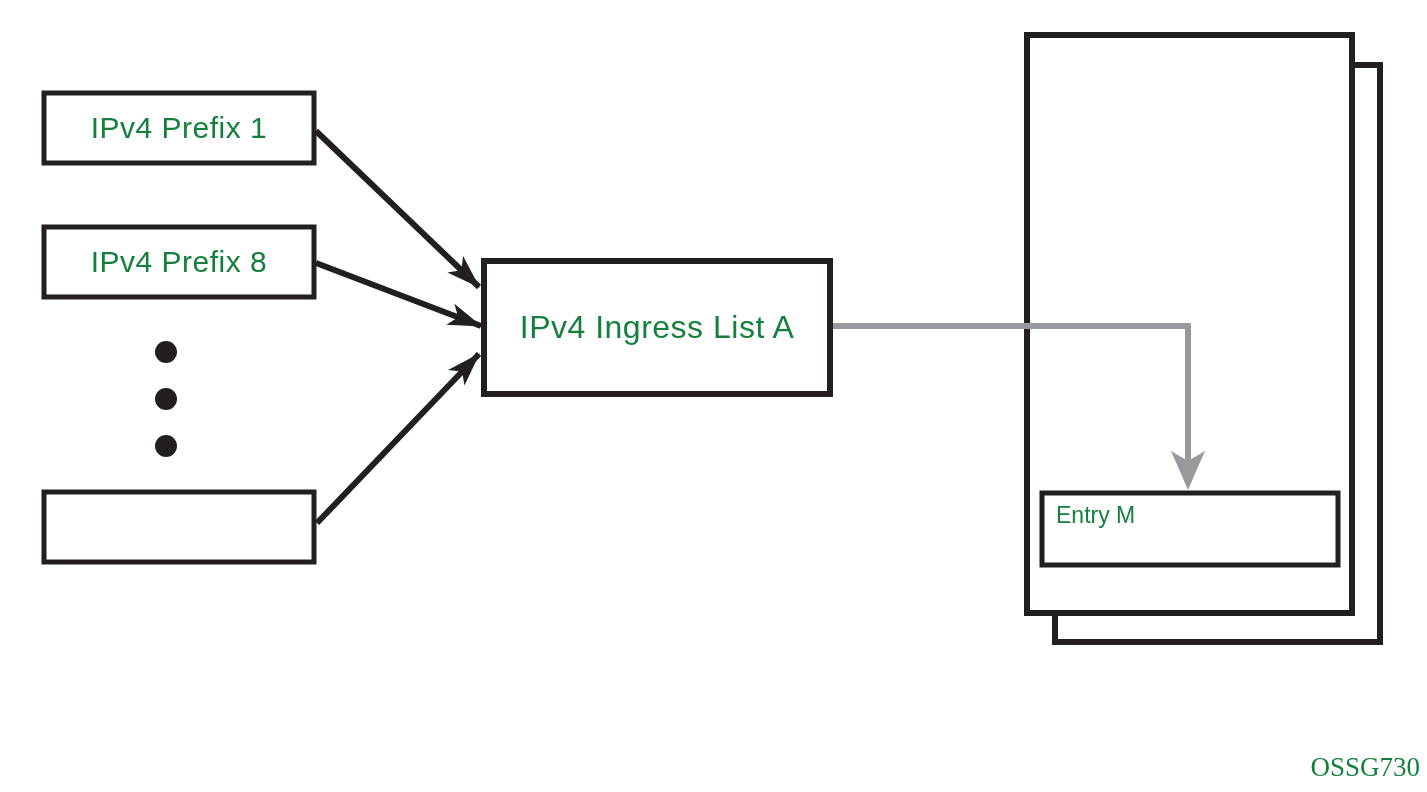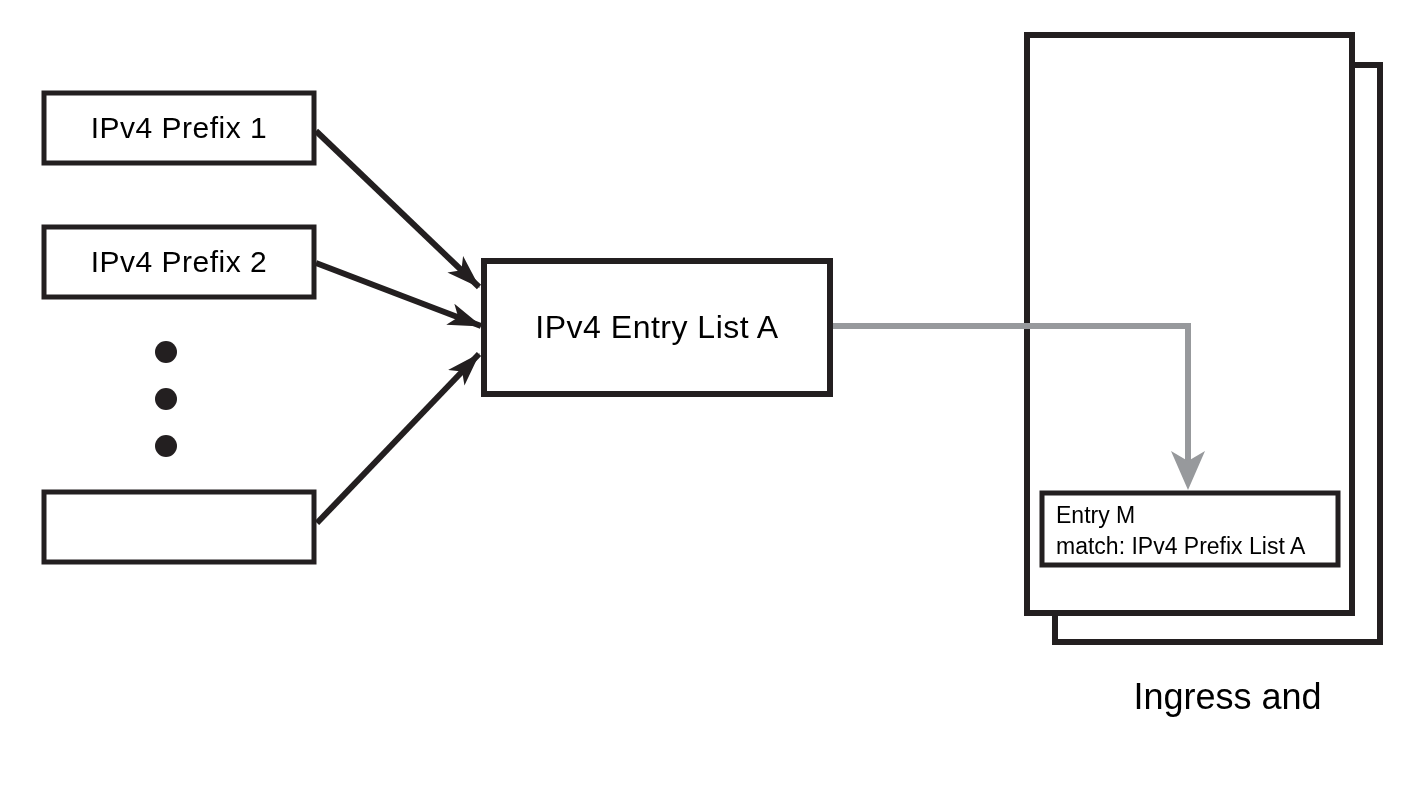--- a/index.html
+++ b/index.html
@@ -17,21 +17,21 @@
   }
   #shapes {
     position: absolute;
     left: 0;
     top: 0;
     width: 1427px;
     height: 792px;
   }
   .lbl {
     position: absolute;
-    color: #000000;
+    color: #15803d;
     display: flex;
     align-items: center;
     justify-content: center;
     text-align: center;
     white-space: nowrap;
   }
   .prefix-lbl {
     font-size: 30px;
     letter-spacing: 0.5px;
   }
@@ -92,28 +92,27 @@
 
     <rect x="484" y="261" width="346" height="133" fill="#ffffff" stroke="#231f20" stroke-width="6"></rect>
 
     <line x1="316" y1="131" x2="479" y2="287" stroke="#231f20" stroke-width="6" marker-end="url(#arrowBlack)"></line>
     <line x1="316" y1="263" x2="481" y2="326" stroke="#231f20" stroke-width="6" marker-end="url(#arrowBlack)"></line>
     <line x1="317" y1="523" x2="479" y2="354" stroke="#231f20" stroke-width="6" marker-end="url(#arrowBlack)"></line>
   </svg>
 
   <div class="lbl prefix-lbl" style="left:44px; top:93px; width:270px; height:70px;">IPv4 Prefix 1</div>
 
-  <div class="lbl prefix-lbl" style="left:44px; top:227px; width:270px; height:70px;">IPv4 Prefix 2</div>
+  <div class="lbl prefix-lbl" style="left:44px; top:227px; width:270px; height:70px;">IPv4 Prefix 8</div>
 
 
-  <div class="lbl list-lbl" style="left:484px; top:261px; width:346px; height:133px;">IPv4 Entry List A</div>
+  <div class="lbl list-lbl" style="left:484px; top:261px; width:346px; height:133px;">IPv4 Ingress List A</div>
 
   <div class="lbl entry-lbl" style="left:1056px; top:500px; width:280px; height:60px;">
     <span>Entry M</span>
-    <span>match: IPv4 Prefix List A</span>
   </div>
 
   <div class="lbl filters-lbl" style="left:1055px; top:655px; width:345px; height:84px;">
-    <span>Ingress and</span>
   </div>
 
+  <div class="lbl figid-lbl" style="left:1200px; top:750px; width:220px; height:34px;">OSSG730</div>
 
 </div>
 
 </body></html>

